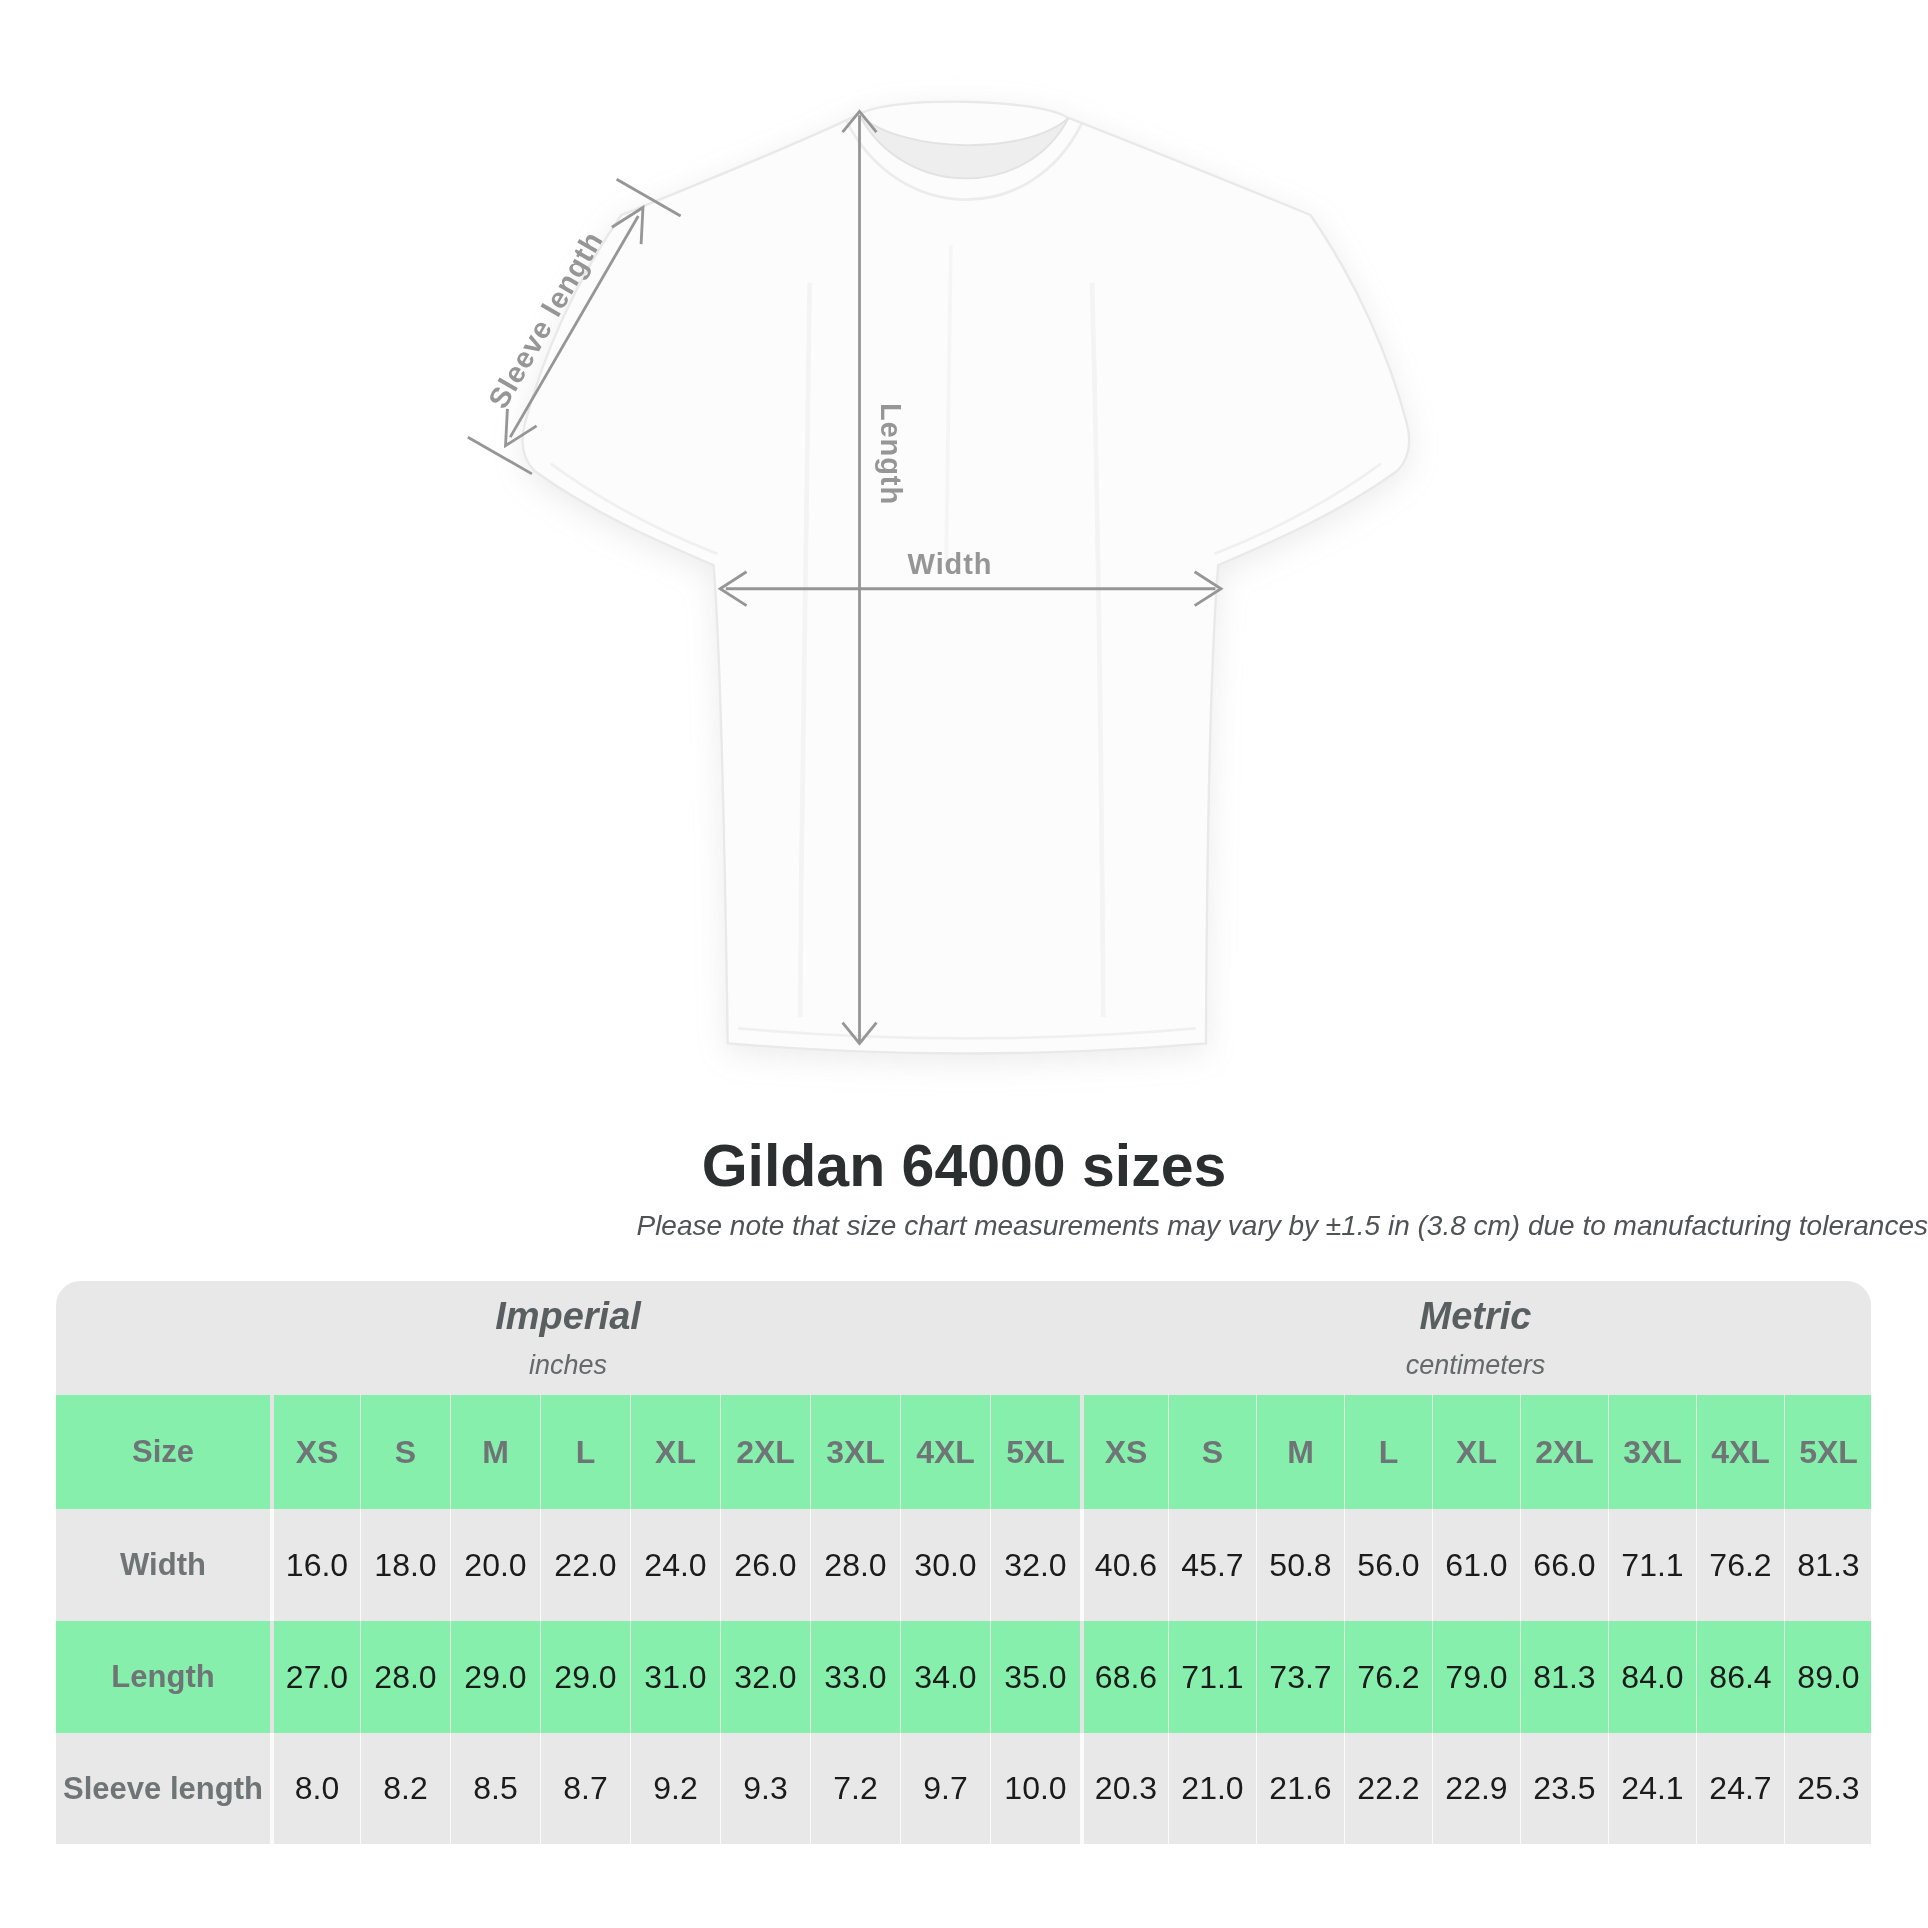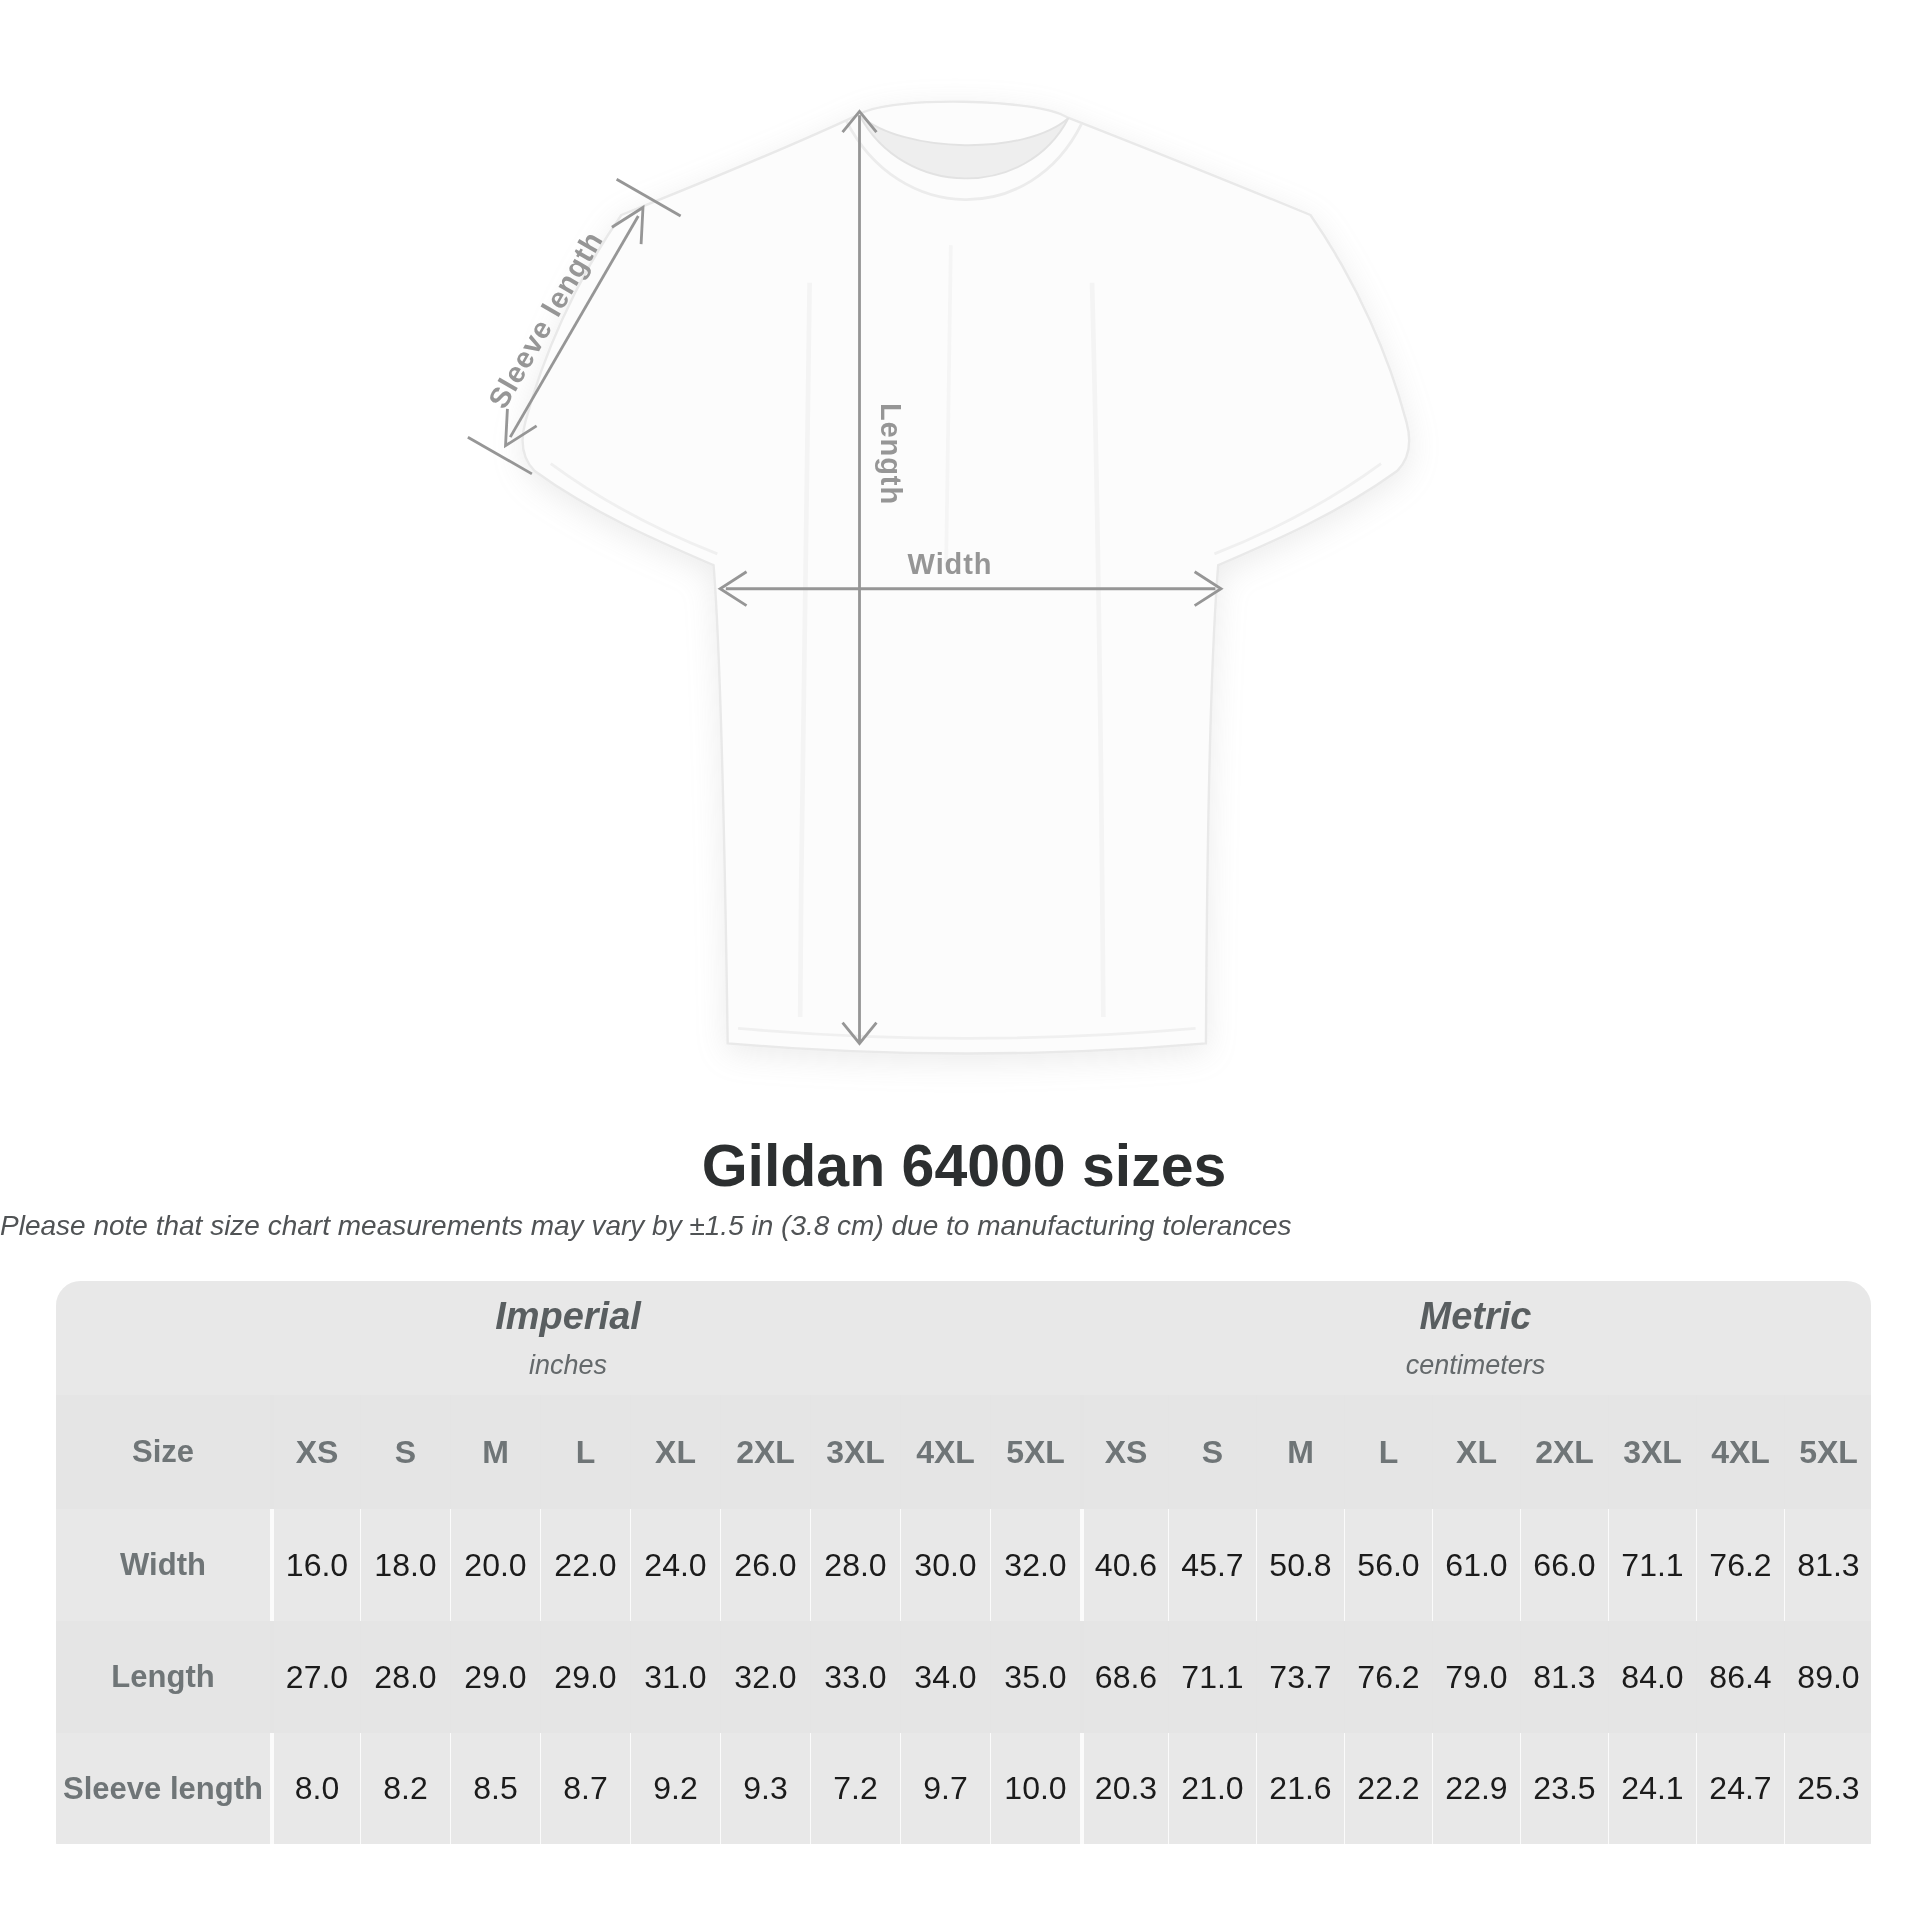--- a/index.html
+++ b/index.html
@@ -16,21 +16,21 @@
   }
   #lbl-width{left:950px;top:564px;transform:translate(-50%,-50%);}
   #lbl-length{left:890px;top:454px;transform:translate(-50%,-50%) rotate(90deg);}
   #lbl-sleeve{left:546px;top:320px;transform:translate(-50%,-50%) rotate(-60deg);}
   
   #page-title{
     position:absolute;left:0;top:1139px;width:1928px;text-align:center;
     font-size:59px;line-height:55px;font-weight:bold;color:#2c2f30;margin:0;
   }
   #tolerance-note{
-    position:absolute;left:0;top:1208px;width:1928px;text-align:left;
+    position:absolute;left:0;top:1208px;width:1928px;text-align:right;
     font-size:28px;line-height:36px;font-style:italic;color:#505355;margin:0;
   }
   
   #size-table{
     position:absolute;left:56px;top:1281px;width:1815px;height:586px;
     border-radius:24.5px;overflow:hidden;background:#ffffff;
   }
   #band{display:flex;height:114px;background:#e8e8e8;}
   .band-half{display:flex;flex-direction:column;align-items:center;justify-content:center;gap:11.3px;}
   .band-half.imp{width:1024px;}
@@ -43,21 +43,21 @@
     grid-template-rows:114px 112px 112px 111px;
   }
   .cell{
     display:flex;align-items:center;justify-content:center;
     font-size:32px;color:#1b1b1b;border-left:1.9px solid transparent;
   }
   .cell.head{font-weight:bold;color:#6f7577;}
   .cell.rlabel{font-weight:bold;color:#6f7577;font-size:31px;}
   .c0{border-left:0;}
   .c1,.c10{border-left-width:4.7px;}
-  .rw{background:#e5e5e5;border-left-color:#e4e4e4;}
+  .rw{background:#86efac;border-left-color:#e4e4e4;}
   .rg{background:#e8e8e8;border-left-color:#fbfbfb;}
 </style>
 </head>
 <body>
 
 <div id="canvas">
 
   <div id="figure">
     <svg width="1928" height="1281" viewBox="0 0 2048 1360">
 

